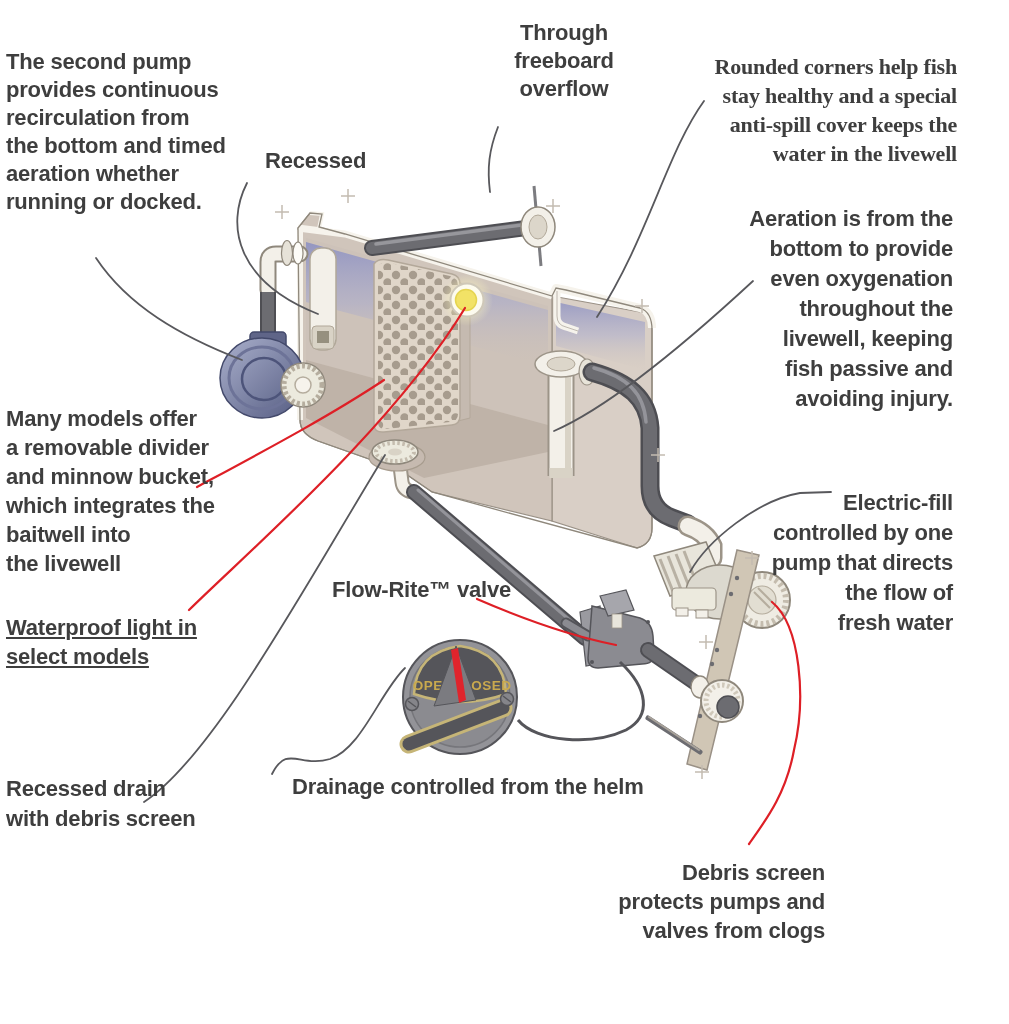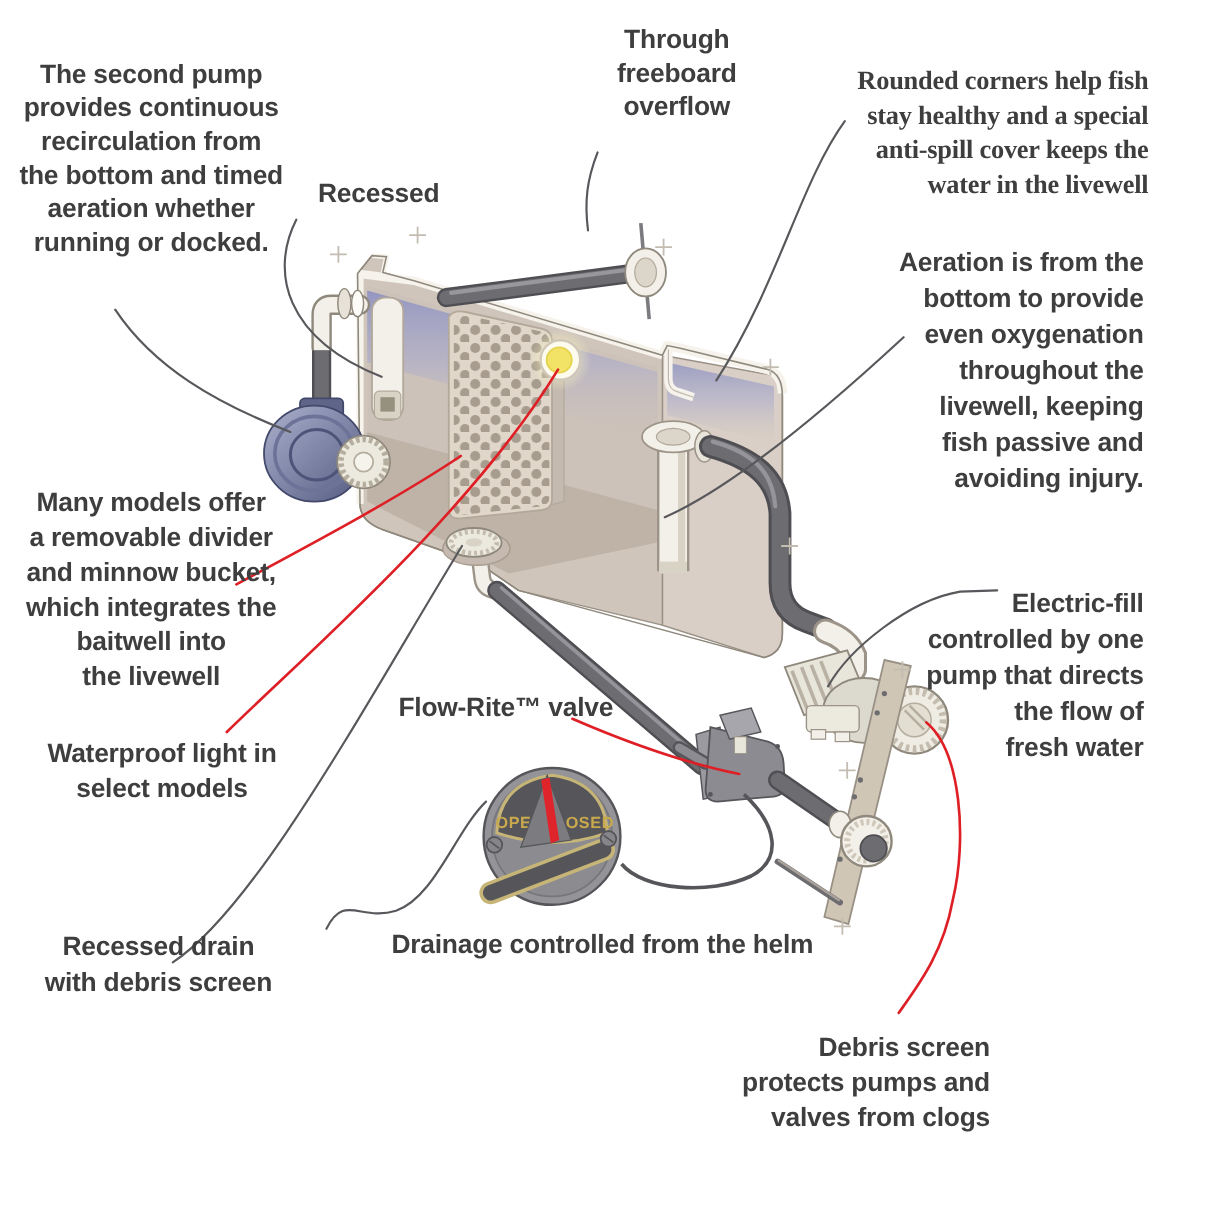--- a/index.html
+++ b/index.html
@@ -1,20 +1,20 @@
 <!DOCTYPE html>
 <html><head>
 <meta charset="utf-8">
 <style>
   html,body{margin:0;padding:0;background:#ffffff;}
   #stage{position:relative;width:1009px;height:1024px;background:#ffffff;overflow:hidden;
          font-family:"Liberation Sans","DejaVu Sans",sans-serif;}
   #art{position:absolute;left:0;top:0;width:1009px;height:1024px;}
   .note{position:absolute;color:#3e3e3e;font-size:22px;line-height:28px;font-weight:bold;
-        white-space:pre-line;letter-spacing:-0.2px;text-align:center;}
+        white-space:pre-line;letter-spacing:-0.2px;}
   .r{text-align:right;}
   .c{text-align:center;}
 </style>
 </head>
 <body>
 
 <div id="stage">
 
 <svg id="art" viewBox="0 0 1009 1024" xmlns="http://www.w3.org/2000/svg">
   <defs>
@@ -263,23 +263,23 @@
 a removable divider
 and minnow bucket,
 which integrates the
 baitwell into
 the livewell</div>
   <div class="note r" style="right:56px;top:476px;width:230px;line-height:30px;margin-top:12px;">Electric-fill
 controlled by one
 pump that directs
 the flow of
 fresh water</div>
-  <div class="note" style="left:20px;top:613px;width:230px;line-height:29px;">Waterproof light in
+  <div class="note" style="left:6px;top:613px;width:230px;line-height:29px;text-decoration:underline;">Waterproof light in
 select models</div>
   <div class="note" style="left:332px;top:576px;">Flow-Rite™ valve</div>
-  <div class="note" style="left:22px;top:774px;width:220px;line-height:30px;">Recessed drain
+  <div class="note" style="left:6px;top:774px;width:220px;line-height:30px;">Recessed drain
 with debris screen</div>
   <div class="note" style="left:292px;top:773px;width:420px;">Drainage controlled from the helm</div>
   <div class="note r" style="right:184px;top:858px;width:230px;line-height:29px;">Debris screen
 protects pumps and
 valves from clogs</div>
 
 </div>
 
 </body></html>

